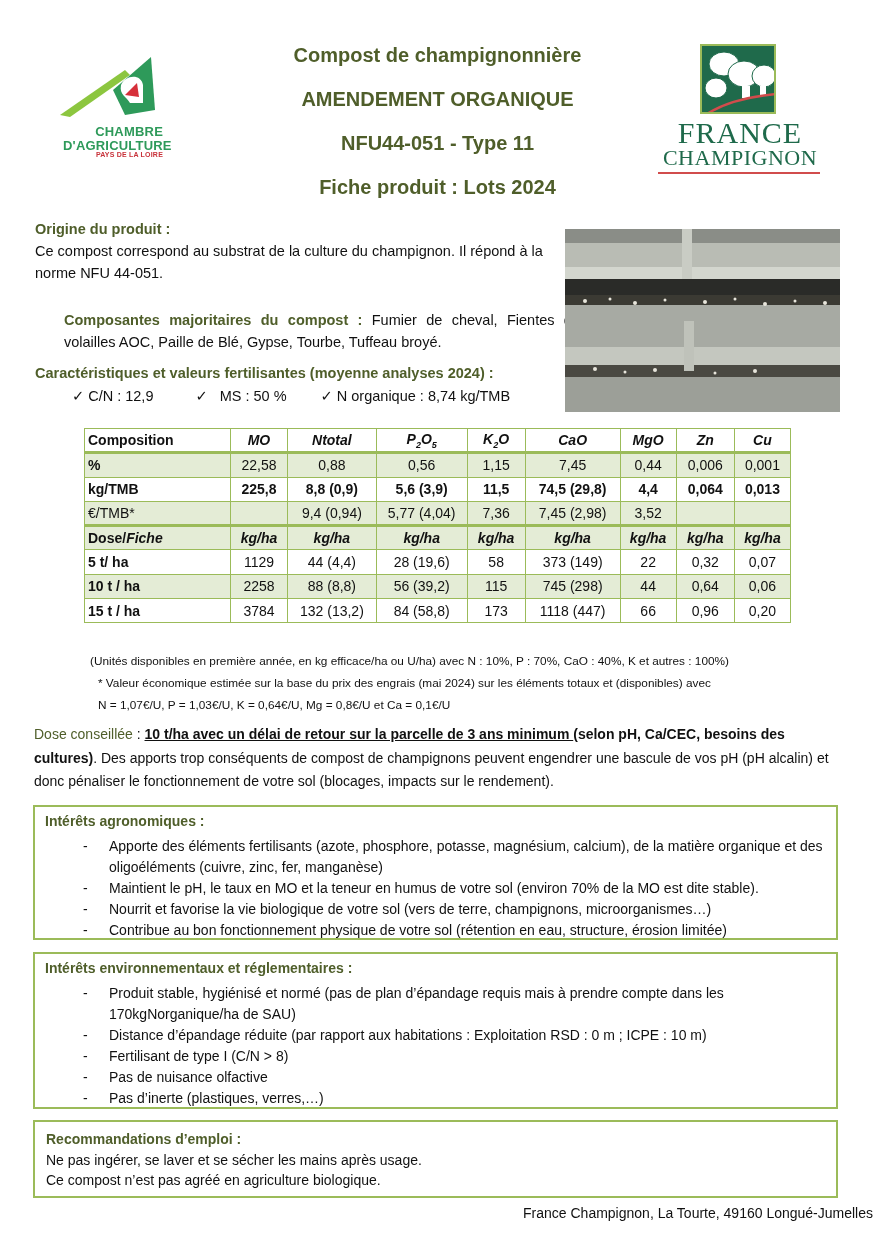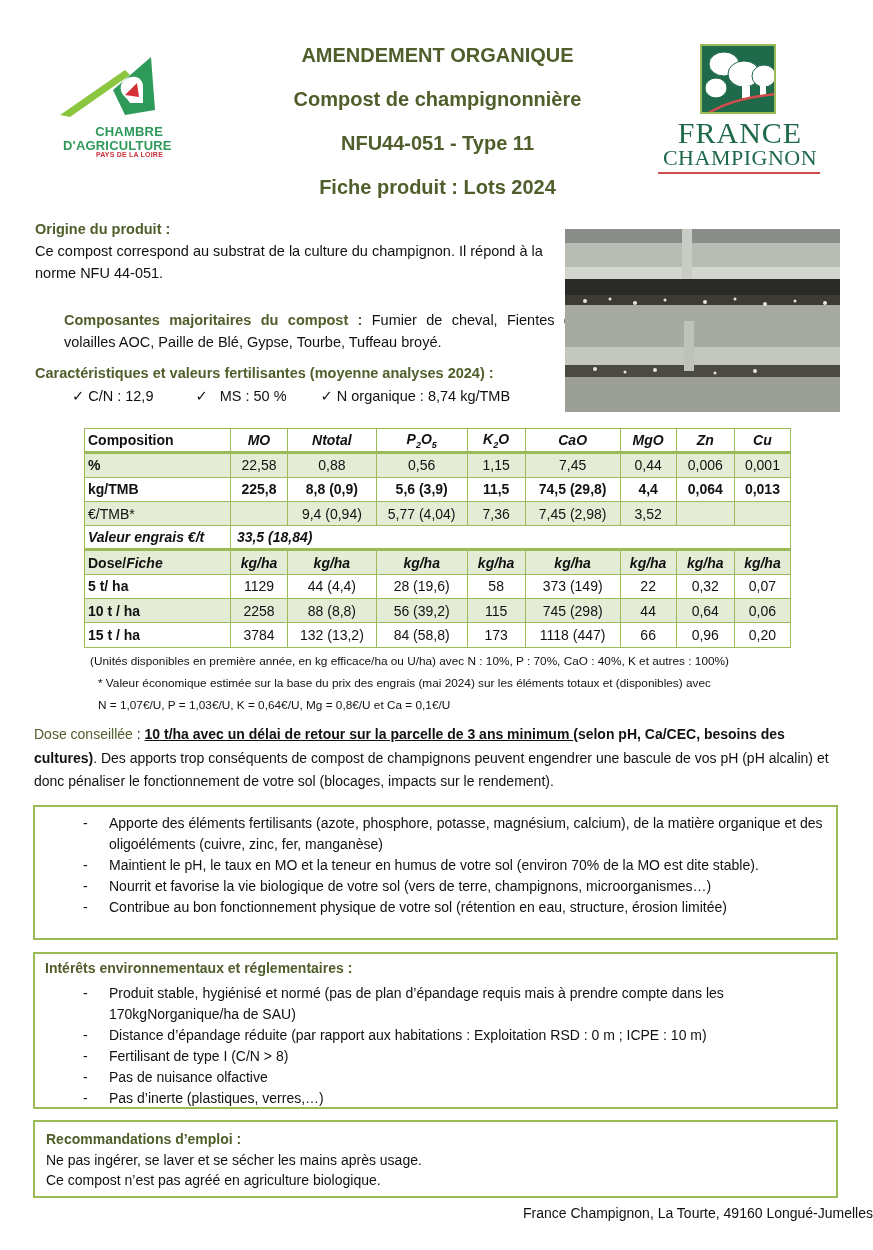--- a/index.html
+++ b/index.html
@@ -76,22 +76,22 @@
     <path d="M5 60 L70 15 L75 20 L15 62 Z" fill="#8cc63f"></path>
     <path d="M58 35 L96 2 L100 55 L70 60 Z" fill="#2e9a5a"></path>
     <path d="M66 30 C70 20 86 18 88 30 L88 48 L75 48 C72 42 64 40 66 30 Z" fill="#ffffff"></path>
     <path d="M70 40 L82 28 L84 42 Z" fill="#d6303a"></path>
   </svg>
   <div class="lbl1"><span>CHAMBRE</span><br><span>D'AGRICULTURE</span></div>
   <div class="lbl2">PAYS DE LA LOIRE</div>
 </div>
 
 <div class="abs titles">
+  <div>Compost de champignonnière</div>
   <div>AMENDEMENT ORGANIQUE</div>
-  <div>Compost de champignonnière</div>
   <div>NFU44-051 - Type 11</div>
   <div>Fiche produit : Lots 2024</div>
 </div>
 
 <div class="abs logo-right">
   <div class="box">
     <svg width="76" height="70" viewBox="0 0 76 70">
       <ellipse cx="22" cy="18" rx="15" ry="12" fill="#fff" stroke="#1f6a4b" stroke-width="1"></ellipse>
       <ellipse cx="42" cy="28" rx="16" ry="13" fill="#fff" stroke="#1f6a4b" stroke-width="1"></ellipse>
       <ellipse cx="62" cy="30" rx="12" ry="11" fill="#fff" stroke="#1f6a4b" stroke-width="1"></ellipse>
@@ -205,24 +205,20 @@
     <td class="first" style="font-weight:normal">€/TMB*</td>
     <td></td>
     <td>9,4 (0,94)</td>
     <td>5,77 (4,04)</td>
     <td>7,36</td>
     <td>7,45 (2,98)</td>
     <td>3,52</td>
     <td></td>
     <td></td>
   </tr>
-  <tr>
-    <td class="first it">Valeur engrais €/t</td>
-    <td colspan="8" class="it" style="text-align:left;font-weight:bold;padding-left:6px">33,5 (18,84)</td>
-  </tr>
   <tr class="shade thick head">
     <td class="first"><span>Dose/</span><span class="it">Fiche</span></td>
     <td>kg/ha</td>
     <td>kg/ha</td>
     <td>kg/ha</td>
     <td>kg/ha</td>
     <td>kg/ha</td>
     <td>kg/ha</td>
     <td>kg/ha</td>
     <td>kg/ha</td>
@@ -265,20 +261,21 @@
 
 <div class="abs notes note1">(Unités disponibles en première année, en kg efficace/ha ou U/ha) avec N : 10%, P : 70%, CaO : 40%, K et autres : 100%)</div>
 <div class="abs notes note2">* Valeur économique estimée sur la base du prix des engrais (mai 2024) sur les éléments totaux et (disponibles)  avec</div>
 <div class="abs notes note3">N = 1,07€/U, P = 1,03€/U, K = 0,64€/U, Mg = 0,8€/U et Ca = 0,1€/U</div>
 
 <div class="abs dose">
   <span class="dlabel">Dose conseillée</span><span> : </span><span class="u">10 t/ha avec un délai de retour sur la parcelle de 3 ans minimum </span><b>(selon pH, Ca/CEC, besoins des cultures)</b><span>. Des apports trop conséquents de compost de champignons peuvent engendrer une bascule de vos pH (pH alcalin) et donc pénaliser le fonctionnement de votre sol (blocages, impacts sur le rendement).</span>
 </div>
 
 <div class="box box1">
+  <div class="btitle">Intérêts agronomiques :</div>
   <ul>
     <li><span class="dash">-</span><span>Apporte des éléments fertilisants (azote, phosphore, potasse, magnésium, calcium), de la matière organique et des oligoéléments (cuivre, zinc, fer, manganèse)</span></li>
     <li><span class="dash">-</span><span>Maintient le pH, le taux en MO et la teneur en humus de votre sol (environ 70% de la MO est dite stable).</span></li>
     <li><span class="dash">-</span><span>Nourrit et favorise la vie biologique de votre sol (vers de terre, champignons, microorganismes…)</span></li>
     <li><span class="dash">-</span><span>Contribue au bon fonctionnement physique de votre sol  (rétention en eau, structure, érosion limitée)</span></li>
   </ul>
 </div>
 
 <div class="box box2">
   <div class="btitle">Intérêts environnementaux et réglementaires :</div>

